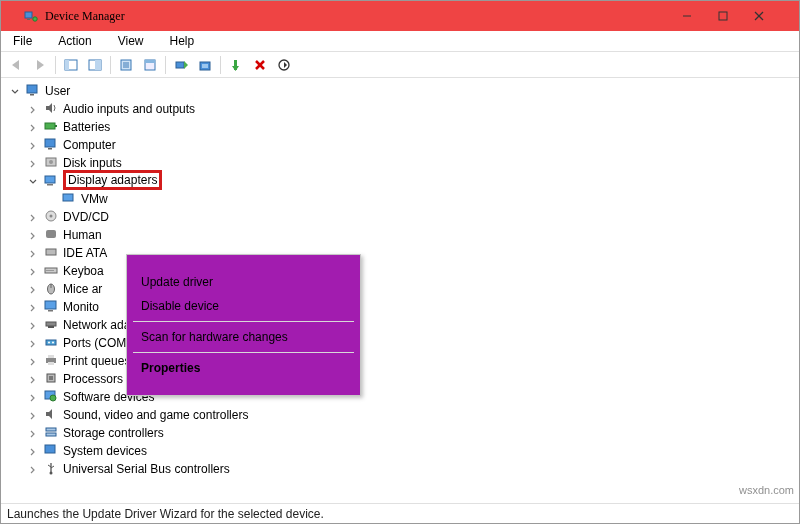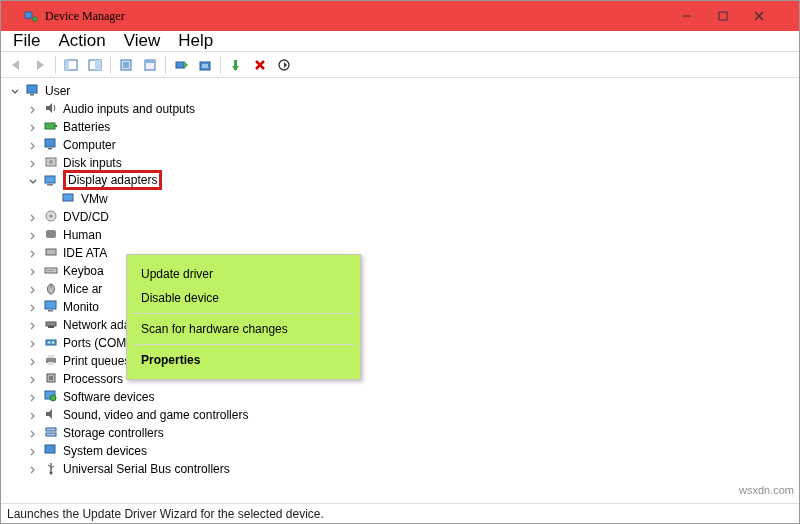--- a/index.html
+++ b/index.html
@@ -36,22 +36,22 @@
   .titlebar .title { flex: 1; font-size: 12px; }
   .winbtn {
     width: 36px; height: 28px; display: flex; align-items: center; justify-content: center;
     font-family: sans-serif; font-size: 13px; color: #333;
   }
   .menubar {
     height: 20px;
     display: flex;
     align-items: center;
     padding: 0 4px;
-    gap: 2px;
-    font-size: 17px;
+    gap: 10px;
+    font-size: 12px;
   }
   .menubar span { padding: 2px 8px; }
   .sep-h { height: 1px; background: #e0e0e0; }
   .toolbar {
     height: 26px;
     display: flex;
     align-items: center;
     padding: 0 4px;
     gap: 2px;
     border-bottom: 1px solid #e0e0e0;
@@ -86,24 +86,24 @@
   .ico {
     width: 16px; height: 16px; display: inline-flex; align-items: center; justify-content: center;
   }
   .lbl { font-size: 12px; }
   .hl-red { border: 3px solid #d31c1c; padding: 0 2px; margin: -2px 0; }
   .context-menu {
     position: absolute;
     left: 125px;
     top: 176px;
     width: 235px;
-    background: #bef264;
+    background: #a21caf;
     border: 1px solid #c6c6c6;
     box-shadow: 2px 2px 4px rgba(0,0,0,0.25);
-    padding: 7px 2px;
+    padding: 15px 2px;
     z-index: 10;
     font-size: 12px;
   }
   .context-menu .mi { padding: 5px 12px; }
   .context-menu .msep { height: 1px; background: #d8d8d8; margin: 3px 4px; }
   .context-menu .mi.bold { font-weight: bold; }
   .context-menu .mi .inner-hl { border: 3px solid #d31c1c; display: inline-block; padding: 0 4px; margin: -3px -4px; }
   .statusbar {
     height: 20px;
     border-top: 1px solid #e0e0e0;

